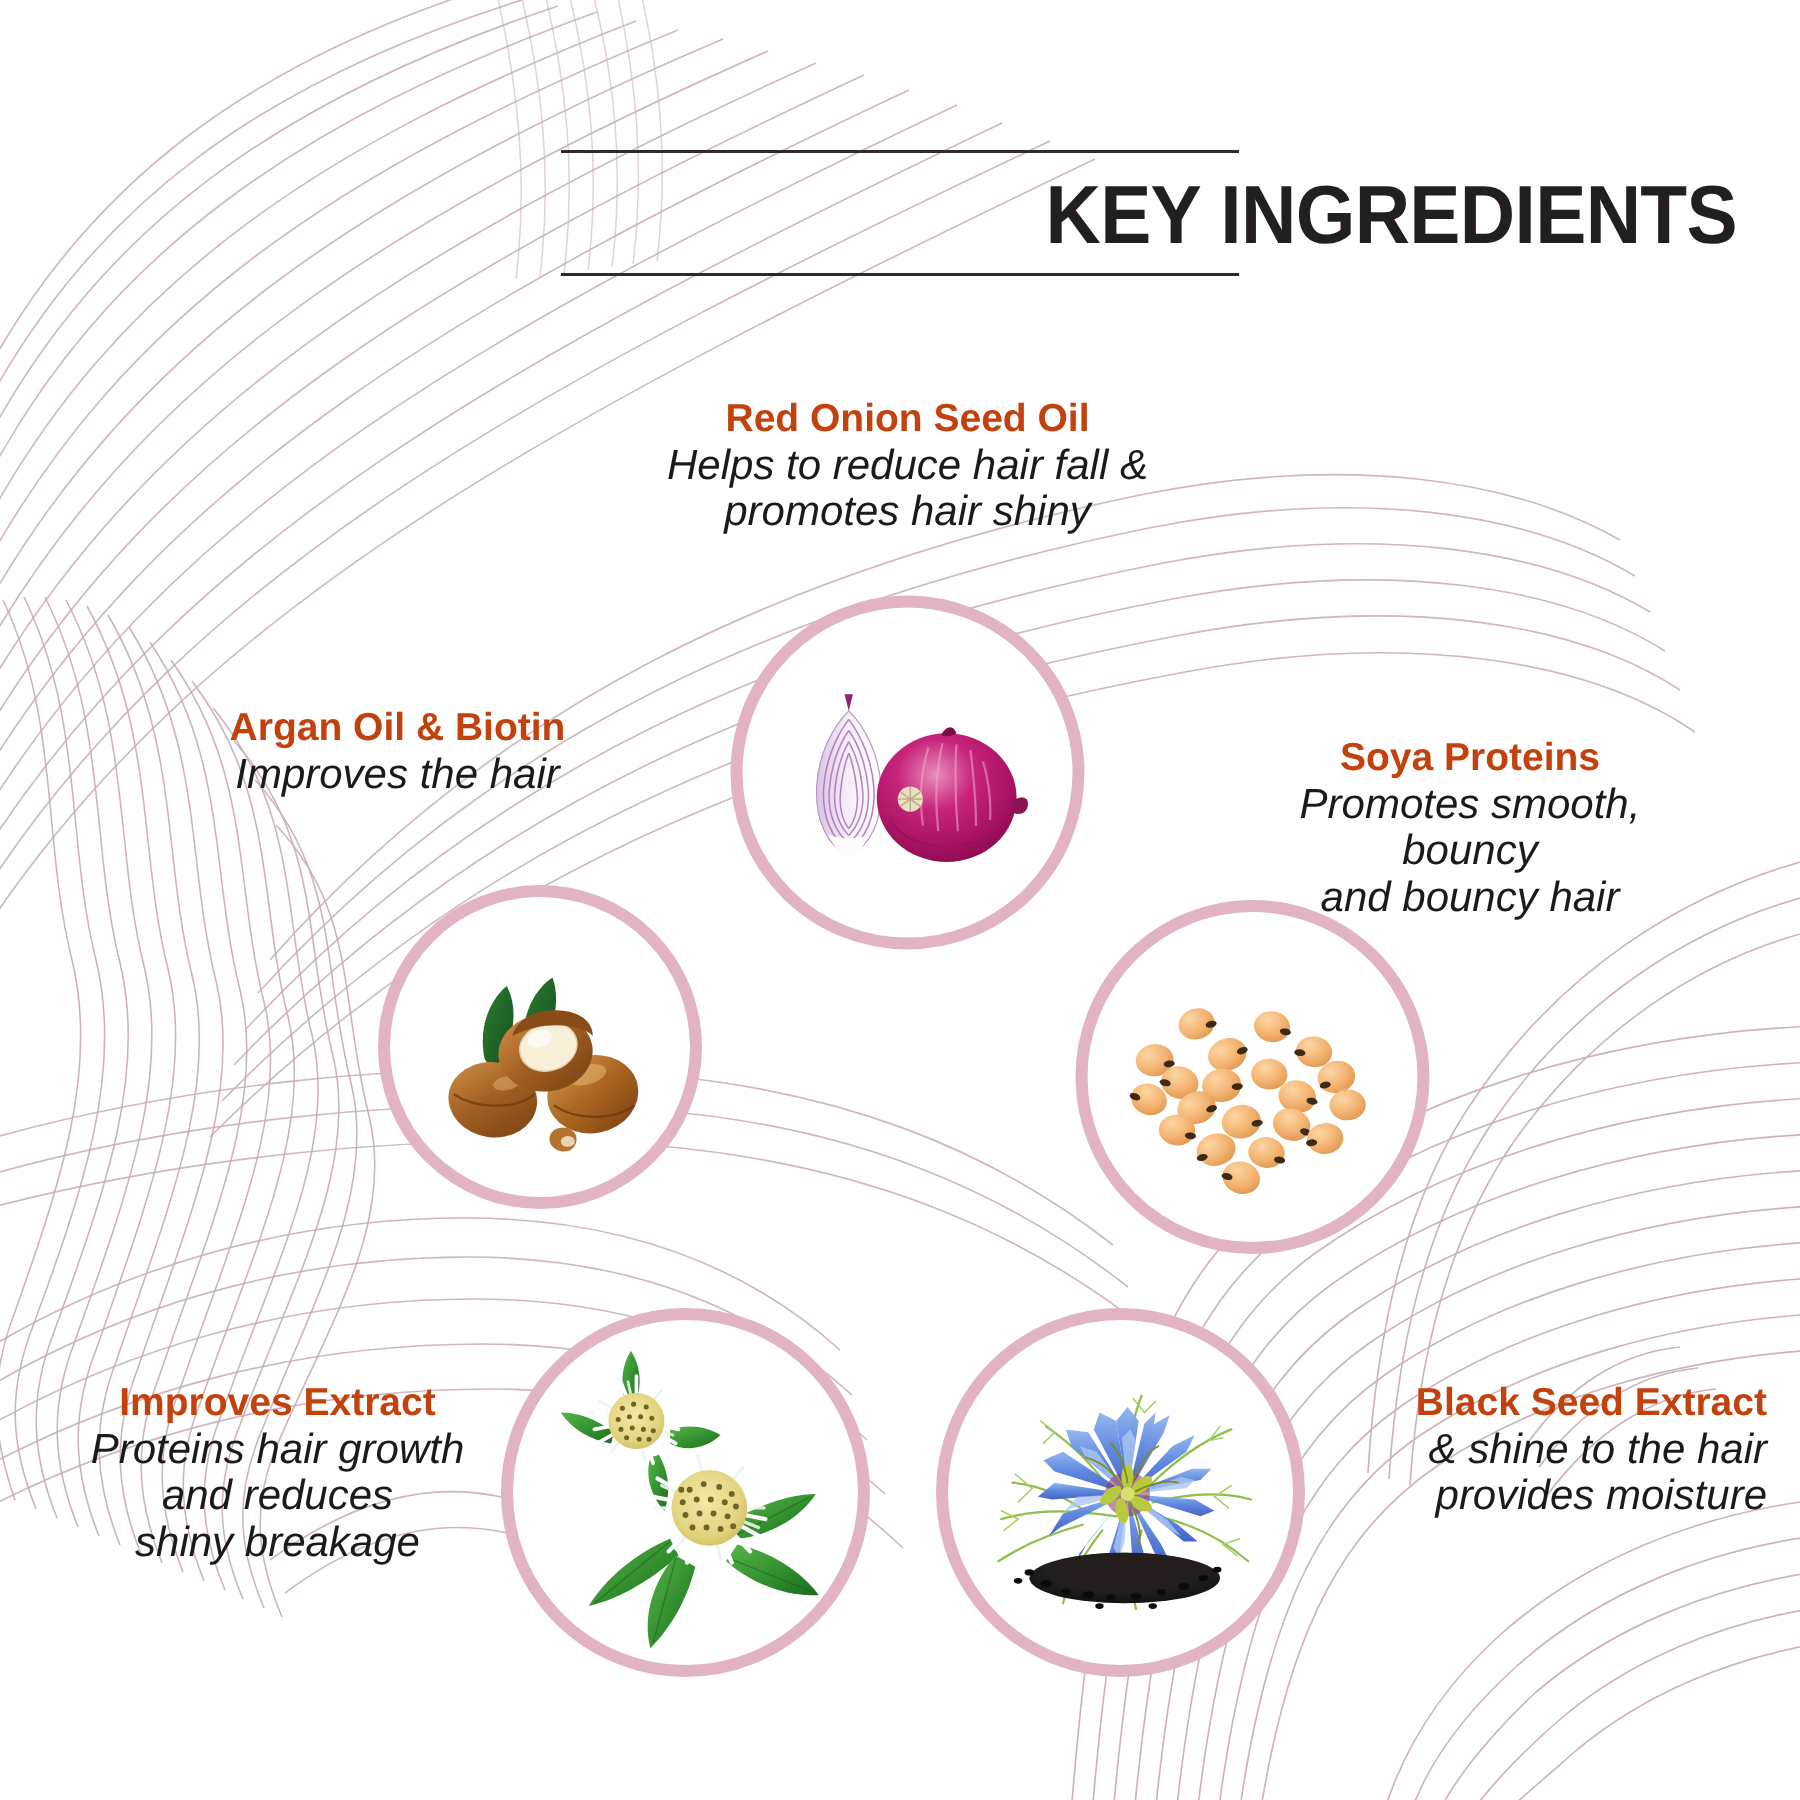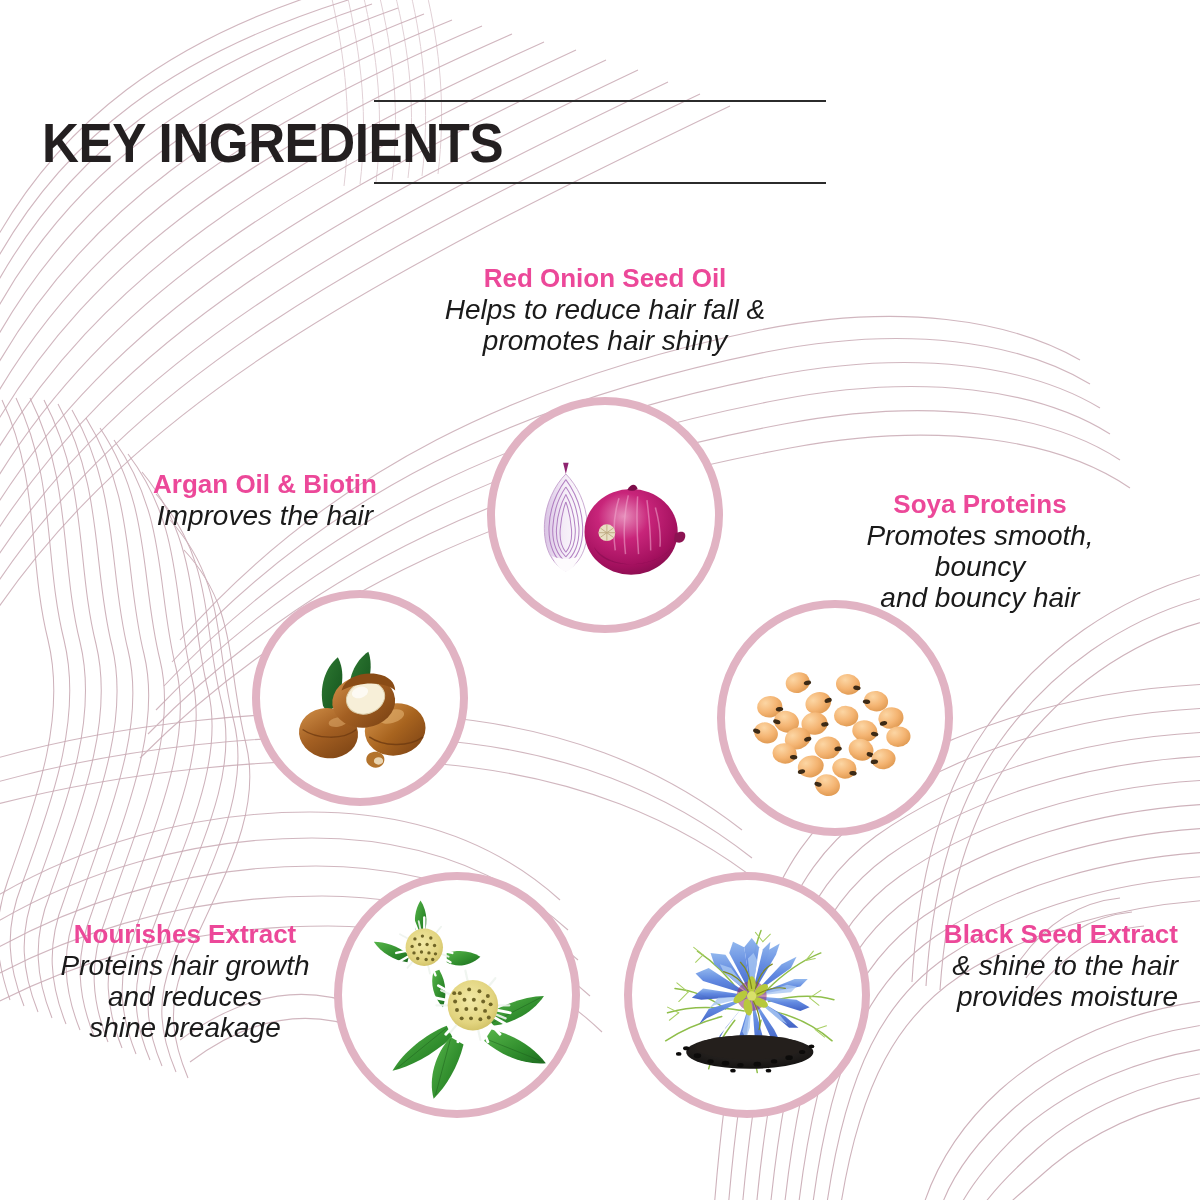--- a/index.html
+++ b/index.html
@@ -11,21 +11,21 @@
     position:relative;
   }
   #stage{position:relative;width:1200px;height:1200px;overflow:hidden;}
 
   
   .bg-art{position:absolute;left:0;top:0;width:1200px;height:1200px;pointer-events:none;}
 
   
   .header{
     position:absolute;left:0;top:100px;width:1200px;
-    text-align:left;
+    text-align:right;
   }
   .rule{
     width:452px;height:0;margin:0 auto;
     border-top:2px solid #2b2b2b;
   }
   .rule.top{margin-bottom:10px;}
   .rule.bottom{margin-top:8px;}
   .title{
     font-size:55px;
     font-weight:bold;
@@ -44,21 +44,21 @@
     background:#ffffff;
     box-sizing:border-box;
   }
   .circle > svg{position:absolute;left:0;top:0;width:100%;height:100%;}
 
   
   .block{position:absolute;}
   .b-title{
     font-weight:bold;
     font-size:26px;
-    color:#ec4899;
+    color:#c2410c;
     line-height:32px;
     white-space:nowrap;
   }
   .b-desc{
     font-style:italic;
     font-size:28px;
     color:#1a1a1a;
     line-height:31px;
   }
   .ta-c{text-align:center;}
@@ -641,24 +641,24 @@
     <div class="b-desc">Improves the hair</div>
   </div>
 
   <div class="block ta-c" style="left:820px;top:488px;width:320px;">
     <div class="b-title">Soya Proteins</div>
     <div class="b-desc">Promotes smooth, bouncy</div>
     <div class="b-desc">and bouncy hair</div>
   </div>
 
   <div class="block ta-c" style="left:35px;top:918px;width:300px;">
-    <div class="b-title">Nourishes Extract</div>
+    <div class="b-title">Improves Extract</div>
     <div class="b-desc">Proteins hair growth</div>
     <div class="b-desc">and reduces</div>
-    <div class="b-desc">shine breakage</div>
+    <div class="b-desc">shiny breakage</div>
   </div>
 
   <div class="block ta-c" style="left:878px;top:918px;width:300px;text-align:right;">
     <div class="b-title">Black Seed Extract</div>
     <div class="b-desc">&amp; shine to the hair</div>
     <div class="b-desc">provides moisture</div>
   </div>
 
 </div>
 

